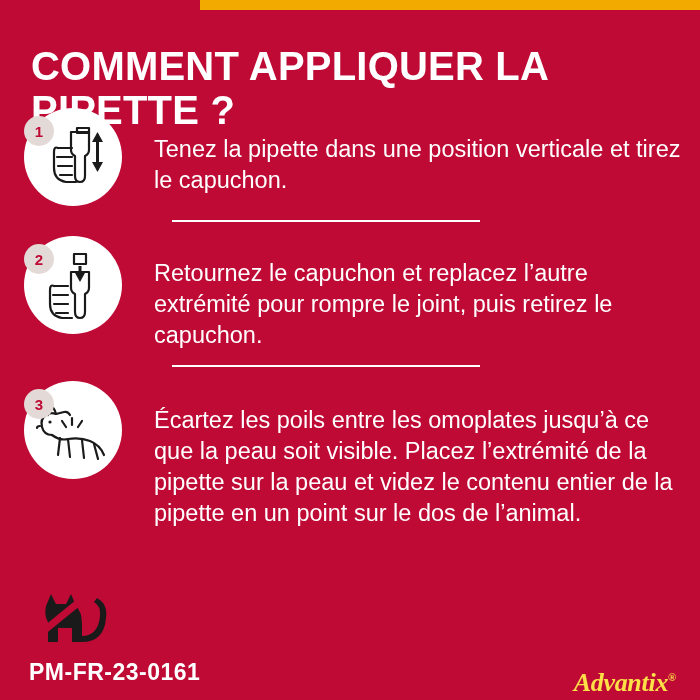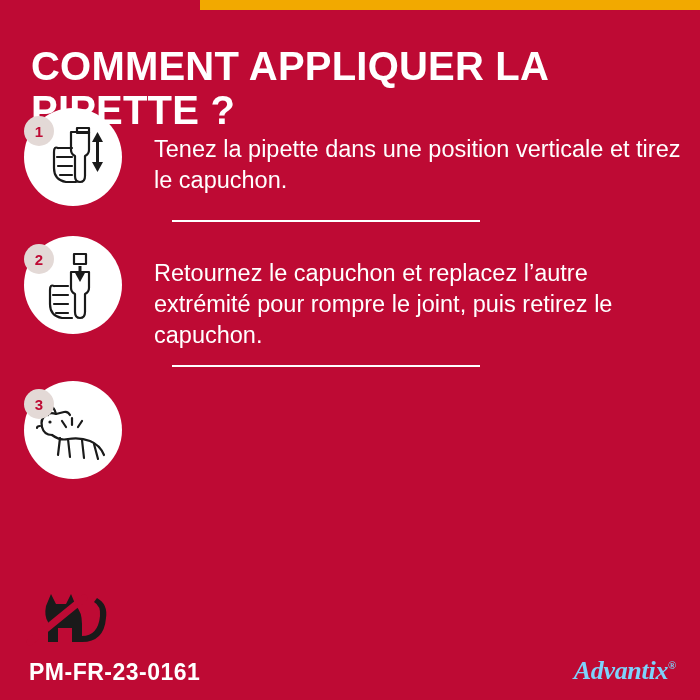--- a/index.html
+++ b/index.html
@@ -130,22 +130,22 @@
     left: 29px;
     bottom: 14px;
     color: #FFFFFF;
     font-size: 23px;
     font-weight: bold;
     letter-spacing: 0.5px;
   }
   .brand {
     position: absolute;
     right: 24px;
-    bottom: 14px;
-    color: #7dd3fc;
+    bottom: 2px;
+    color: #fde047;
     font-size: 26px;
     font-weight: bold;
     font-style: italic;
     font-family: "Liberation Serif", serif;
     letter-spacing: -0.3px;
     text-align: center;
   }
   .brand .reg {
     font-size: 11px;
     vertical-align: super;
@@ -247,20 +247,21 @@
 
             <g fill="none" stroke="#1A1A1A" stroke-width="2.2" stroke-linecap="round">
               <path d="M42 46 L38 40"></path>
               <path d="M48 44 L48 37"></path>
               <path d="M54 46 L58 40"></path>
             </g>
           </svg>
         </div>
         <div class="badge">3</div>
       </div>
+      <div class="step-text">Écartez les poils entre les omoplates jusqu’à ce que la peau soit visible. Placez l’extrémité de la pipette sur la peau et videz le contenu entier de la pipette en un point sur le dos de l’animal.</div>
     </div>
 
   </div>
 
   <div class="cat-wrap">
     <svg width="96" height="66" viewBox="0 0 96 66" xmlns="http://www.w3.org/2000/svg">
       <g fill="#1A1A1A">
 
         <path d="M24 20 L29 8 L34 18 L44 18 L49 8 L54 20 Q60 26 60 38 L60 56 L50 56 L50 42 L36 42 L36 56 L26 56 L26 36 Q22 30 24 20 Z"></path>
 

